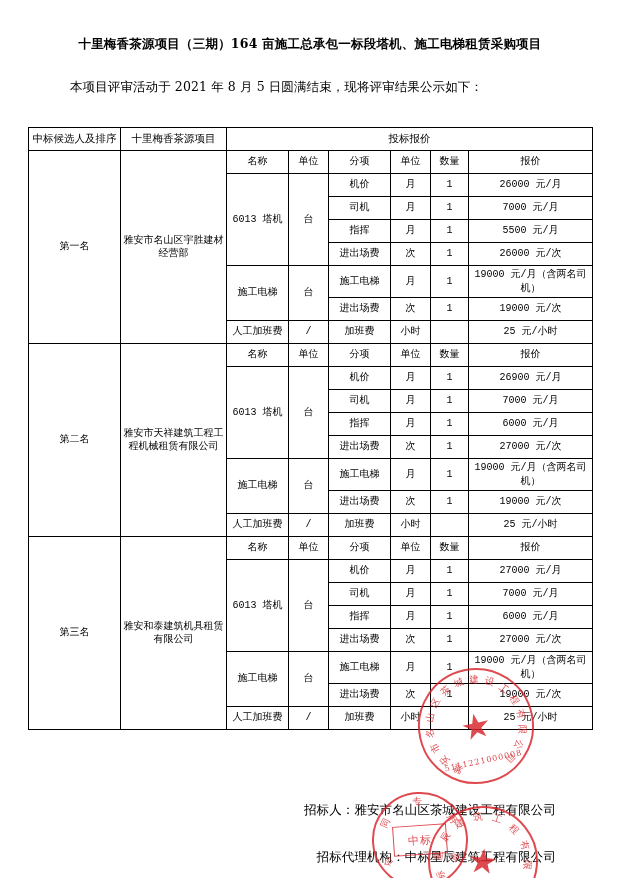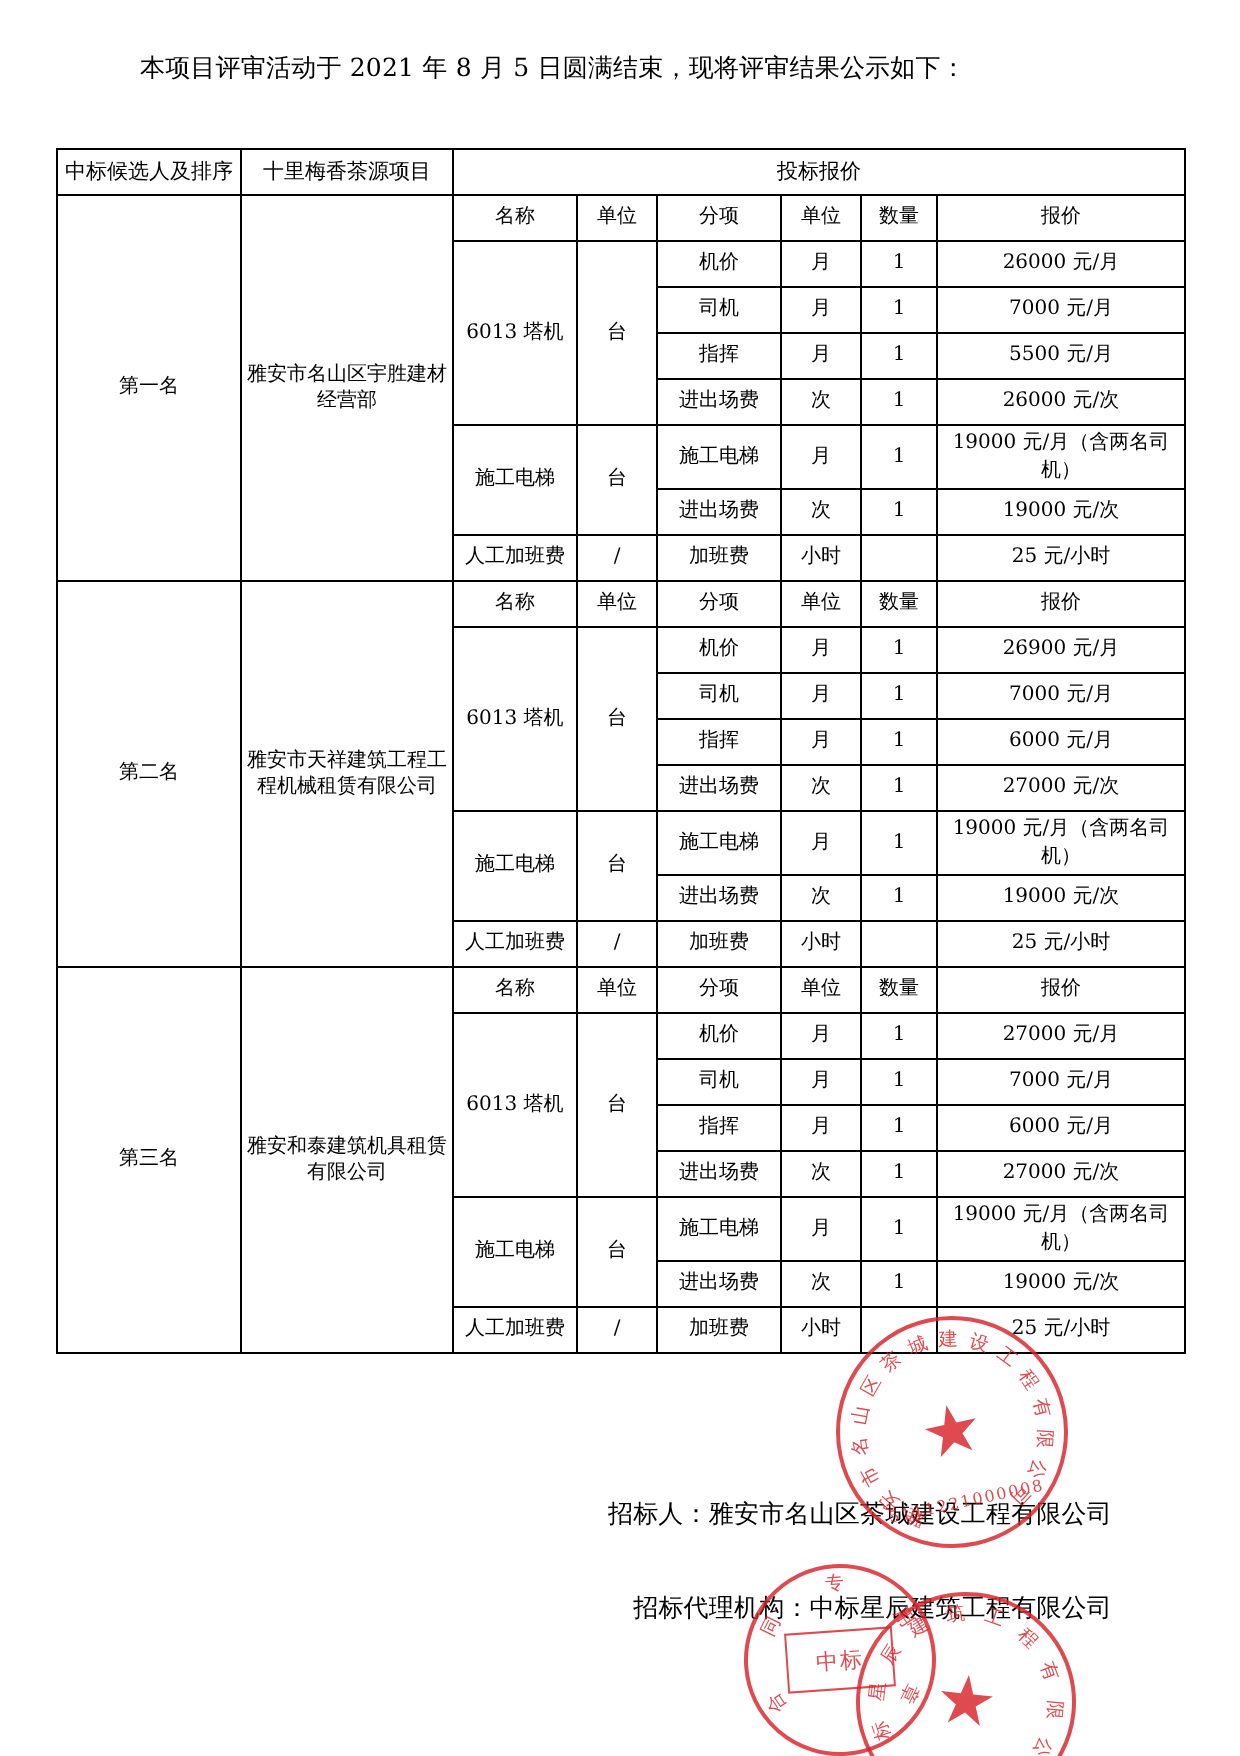--- a/index.html
+++ b/index.html
@@ -31,20 +31,21 @@
     font-size: 12.5px;
     margin-top: 26px;
     margin-bottom: 31px;
     padding-left: 42px;
     letter-spacing: 0.1px;
   }
   table.bid {
     border-collapse: collapse;
     width: 100%;
     table-layout: fixed;
+    font-family: Liberation Mono, monospace;
   }
   table.bid td, table.bid th {
     border: 1px solid #000;
     font-size: 10px;
     font-weight: normal;
     text-align: center;
     vertical-align: middle;
     padding: 2px 1px;
     line-height: 1.35;
   }
@@ -133,20 +134,21 @@
     font-size: 11px;
     display: flex; align-items: center; justify-content: center;
     letter-spacing: 1px;
   }
 </style>
 </head>
 <body>
 
 <div class="page">
 
+  <div class="doc-title">十里梅香茶源项目（三期）164 亩施工总承包一标段塔机、施工电梯租赁采购项目</div>
 
   <div class="intro">本项目评审活动于 2021 年 8 月 5 日圆满结束，现将评审结果公示如下：</div>
 
   <table class="bid">
     <colgroup>
       <col style="width:92px">
       <col style="width:106px">
       <col style="width:62px">
       <col style="width:40px">
       <col style="width:62px">

